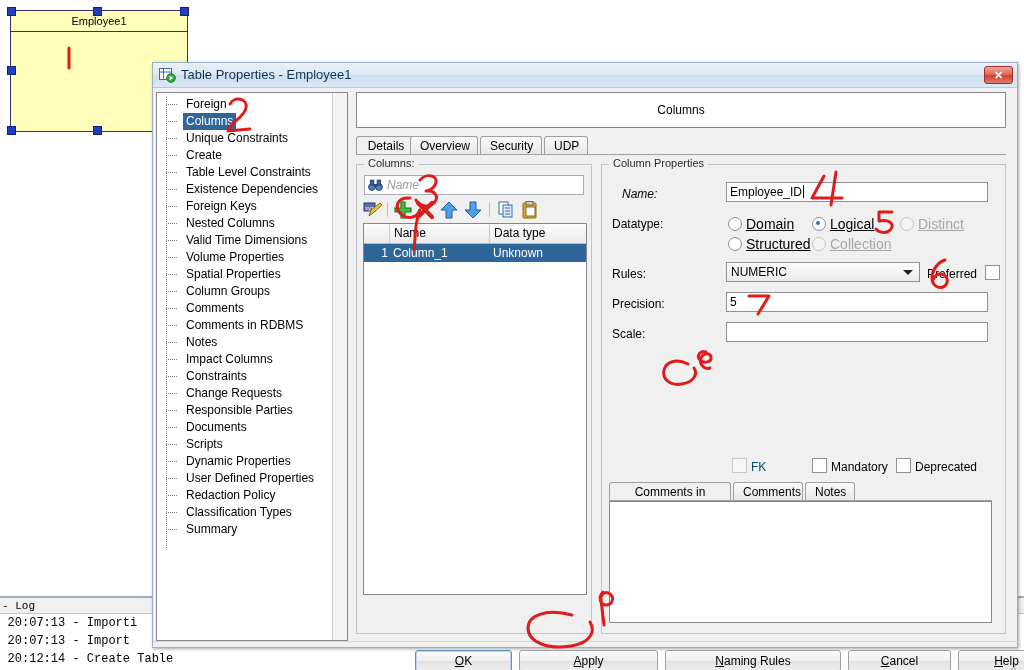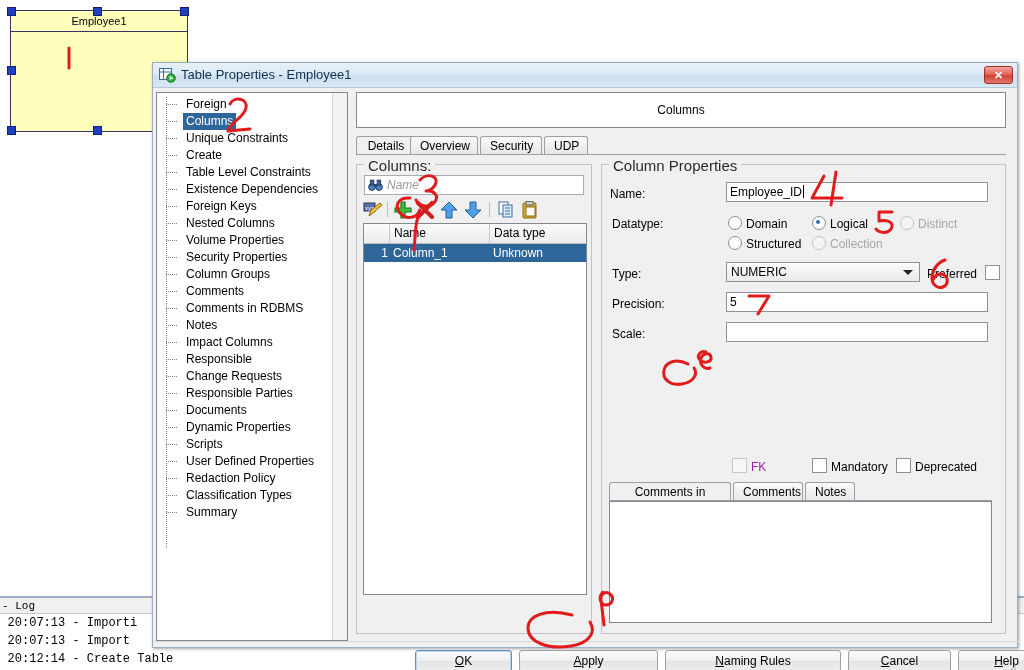--- a/index.html
+++ b/index.html
@@ -81,21 +81,21 @@
   .tab{
     position:absolute;top:0;height:19px;line-height:18px;padding:0 9px;font-size:12px;
     background:linear-gradient(to bottom,#fafafa,#e6e6e6);border:1px solid #9aa0a6;
     border-bottom:none;border-radius:3px 3px 0 0;box-sizing:border-box;cursor:pointer;
   }
   .tab.active{background:#f0f0f0;border-bottom:1px solid #f0f0f0;}
   #tabline{position:absolute;left:3px;top:62px;width:650px;height:1px;background:#9aa0a6;}
 
   
   .group{position:absolute;border:1px solid #bfc4c9;box-sizing:border-box;}
-  .group-label{position:absolute;top:-8px;left:7px;background:#f0f0f0;padding:0 4px;font-size:15px;color:#2a2a2a;}
+  .group-label{position:absolute;top:-8px;left:7px;background:#f0f0f0;padding:0 4px;font-size:11px;color:#2a2a2a;}
 
   #columns-group{left:3px;top:72px;width:236px;height:470px;}
   #colprops-group{left:248px;top:72px;width:405px;height:470px;}
 
   
   #search-row{
     position:absolute;left:7px;top:10px;width:220px;height:20px;background:#ffffff;
     border:1px solid #a8acb2;box-sizing:border-box;
   }
   #bino-icon{position:absolute;left:3px;top:2px;width:15px;height:14px;}
@@ -122,42 +122,42 @@
   .gc.name{width:100px;padding-left:3px;}
   .gc.dtype{width:96px;padding-left:3px;}
 
   
   .fld-label{position:absolute;font-size:12px;}
   .txtbox{
     position:absolute;background:#ffffff;border:1px solid #8d9196;box-sizing:border-box;
     height:20px;line-height:18px;font-size:12px;padding-left:3px;
   }
   .caret{display:inline-block;width:1px;height:13px;background:#000;vertical-align:-2px;margin-left:1px;}
-  .radio{position:absolute;font-size:12px;white-space:nowrap;}
+  .radio{position:absolute;font-size:14px;white-space:nowrap;text-decoration:underline;}
   .radio .dot{
     display:inline-block;width:12px;height:12px;border-radius:50%;
     border:1px solid #8d9196;background:radial-gradient(circle at 40% 35%,#ffffff 55%,#e6e6e6 100%);
     vertical-align:-2px;margin-right:4px;position:relative;
   }
   .radio.checked .dot:after{
     content:"";position:absolute;left:3px;top:3px;width:4px;height:4px;border-radius:50%;background:#2b6fb0;
   }
   .radio.disabled{color:#a6a6a6;}
   .radio.disabled .dot{border-color:#c4c4c4;background:#f4f4f4;}
   #type-select{
     position:absolute;height:20px;background:linear-gradient(to bottom,#fdfdfd,#e9eaec);
     border:1px solid #8d9196;box-sizing:border-box;font-size:12px;line-height:18px;padding-left:4px;cursor:pointer;
   }
   #type-arrow{position:absolute;right:6px;top:7px;width:0;height:0;border-left:5px solid transparent;border-right:5px solid transparent;border-top:5px solid #222;}
   .cbx{position:absolute;font-size:12px;white-space:nowrap;}
   .cbx .box{
     display:inline-block;width:13px;height:13px;border:1px solid #8d9196;background:#ffffff;
     vertical-align:-2px;margin-right:4px;
   }
-  .cbx.disabled{color:#a21caf;}
+  .cbx.disabled{color:#0c4a6e;}
   .cbx.disabled .box{border-color:#c8c8c8;background:#f6f6f6;}
 
   
   #low-tabs{position:absolute;left:7px;top:317px;width:390px;height:19px;}
   #low-tabline{position:absolute;left:7px;top:335px;width:383px;height:1px;background:#9aa0a6;}
   #comment-area{
     position:absolute;left:7px;top:336px;width:383px;height:122px;background:#ffffff;
     border:1px solid #828790;box-sizing:border-box;
   }
 
@@ -240,57 +240,60 @@
                 <line x1="1" y1="8.5" x2="12" y2="8.5" stroke="#808080" stroke-dasharray="1,1"></line>
               </svg></span><span class="lbl">Existence Dependencies</span></div>
           <div class="tree-item"><span class="dash"><svg width="14" height="17" viewBox="0 0 14 17">
                 <line x1="1" y1="8.5" x2="12" y2="8.5" stroke="#808080" stroke-dasharray="1,1"></line>
               </svg></span><span class="lbl">Foreign Keys</span></div>
           <div class="tree-item"><span class="dash"><svg width="14" height="17" viewBox="0 0 14 17">
                 <line x1="1" y1="8.5" x2="12" y2="8.5" stroke="#808080" stroke-dasharray="1,1"></line>
               </svg></span><span class="lbl">Nested Columns</span></div>
           <div class="tree-item"><span class="dash"><svg width="14" height="17" viewBox="0 0 14 17">
                 <line x1="1" y1="8.5" x2="12" y2="8.5" stroke="#808080" stroke-dasharray="1,1"></line>
+              </svg></span><span class="lbl">Valid Time Dimensions</span></div>
+          <div class="tree-item"><span class="dash"><svg width="14" height="17" viewBox="0 0 14 17">
+                <line x1="1" y1="8.5" x2="12" y2="8.5" stroke="#808080" stroke-dasharray="1,1"></line>
               </svg></span><span class="lbl">Volume Properties</span></div>
           <div class="tree-item"><span class="dash"><svg width="14" height="17" viewBox="0 0 14 17">
                 <line x1="1" y1="8.5" x2="12" y2="8.5" stroke="#808080" stroke-dasharray="1,1"></line>
-              </svg></span><span class="lbl">Security Properties</span></div>
+              </svg></span><span class="lbl">Spatial Properties</span></div>
           <div class="tree-item"><span class="dash"><svg width="14" height="17" viewBox="0 0 14 17">
                 <line x1="1" y1="8.5" x2="12" y2="8.5" stroke="#808080" stroke-dasharray="1,1"></line>
               </svg></span><span class="lbl">Column Groups</span></div>
           <div class="tree-item"><span class="dash"><svg width="14" height="17" viewBox="0 0 14 17">
                 <line x1="1" y1="8.5" x2="12" y2="8.5" stroke="#808080" stroke-dasharray="1,1"></line>
               </svg></span><span class="lbl">Comments</span></div>
           <div class="tree-item"><span class="dash"><svg width="14" height="17" viewBox="0 0 14 17">
                 <line x1="1" y1="8.5" x2="12" y2="8.5" stroke="#808080" stroke-dasharray="1,1"></line>
               </svg></span><span class="lbl">Comments in RDBMS</span></div>
           <div class="tree-item"><span class="dash"><svg width="14" height="17" viewBox="0 0 14 17">
                 <line x1="1" y1="8.5" x2="12" y2="8.5" stroke="#808080" stroke-dasharray="1,1"></line>
               </svg></span><span class="lbl">Notes</span></div>
           <div class="tree-item"><span class="dash"><svg width="14" height="17" viewBox="0 0 14 17">
                 <line x1="1" y1="8.5" x2="12" y2="8.5" stroke="#808080" stroke-dasharray="1,1"></line>
               </svg></span><span class="lbl">Impact Columns</span></div>
           <div class="tree-item"><span class="dash"><svg width="14" height="17" viewBox="0 0 14 17">
                 <line x1="1" y1="8.5" x2="12" y2="8.5" stroke="#808080" stroke-dasharray="1,1"></line>
-              </svg></span><span class="lbl">Responsible</span></div>
+              </svg></span><span class="lbl">Constraints</span></div>
           <div class="tree-item"><span class="dash"><svg width="14" height="17" viewBox="0 0 14 17">
                 <line x1="1" y1="8.5" x2="12" y2="8.5" stroke="#808080" stroke-dasharray="1,1"></line>
               </svg></span><span class="lbl">Change Requests</span></div>
           <div class="tree-item"><span class="dash"><svg width="14" height="17" viewBox="0 0 14 17">
                 <line x1="1" y1="8.5" x2="12" y2="8.5" stroke="#808080" stroke-dasharray="1,1"></line>
               </svg></span><span class="lbl">Responsible Parties</span></div>
           <div class="tree-item"><span class="dash"><svg width="14" height="17" viewBox="0 0 14 17">
                 <line x1="1" y1="8.5" x2="12" y2="8.5" stroke="#808080" stroke-dasharray="1,1"></line>
               </svg></span><span class="lbl">Documents</span></div>
           <div class="tree-item"><span class="dash"><svg width="14" height="17" viewBox="0 0 14 17">
                 <line x1="1" y1="8.5" x2="12" y2="8.5" stroke="#808080" stroke-dasharray="1,1"></line>
+              </svg></span><span class="lbl">Scripts</span></div>
+          <div class="tree-item"><span class="dash"><svg width="14" height="17" viewBox="0 0 14 17">
+                <line x1="1" y1="8.5" x2="12" y2="8.5" stroke="#808080" stroke-dasharray="1,1"></line>
               </svg></span><span class="lbl">Dynamic Properties</span></div>
-          <div class="tree-item"><span class="dash"><svg width="14" height="17" viewBox="0 0 14 17">
-                <line x1="1" y1="8.5" x2="12" y2="8.5" stroke="#808080" stroke-dasharray="1,1"></line>
-              </svg></span><span class="lbl">Scripts</span></div>
           <div class="tree-item"><span class="dash"><svg width="14" height="17" viewBox="0 0 14 17">
                 <line x1="1" y1="8.5" x2="12" y2="8.5" stroke="#808080" stroke-dasharray="1,1"></line>
               </svg></span><span class="lbl">User Defined Properties</span></div>
           <div class="tree-item"><span class="dash"><svg width="14" height="17" viewBox="0 0 14 17">
                 <line x1="1" y1="8.5" x2="12" y2="8.5" stroke="#808080" stroke-dasharray="1,1"></line>
               </svg></span><span class="lbl">Redaction Policy</span></div>
           <div class="tree-item"><span class="dash"><svg width="14" height="17" viewBox="0 0 14 17">
                 <line x1="1" y1="8.5" x2="12" y2="8.5" stroke="#808080" stroke-dasharray="1,1"></line>
               </svg></span><span class="lbl">Classification Types</span></div>
           <div class="tree-item"><span class="dash"><svg width="14" height="17" viewBox="0 0 14 17">
@@ -385,33 +388,33 @@
             <div class="gc num">1</div>
             <div class="gc name">Column_1</div>
             <div class="gc dtype">Unknown</div>
           </div>
         </div>
       </div>
 
       <div class="group" id="colprops-group">
         <span class="group-label">Column Properties</span>
 
-        <span class="fld-label" style="left:8px;top:22px;">Name:</span>
+        <span class="fld-label" style="left:20px;top:22px;font-style:italic;">Name:</span>
         <div class="txtbox" style="left:124px;top:17px;width:262px;">
           <span>Employee_ID</span><span class="caret"></span>
         </div>
 
         <span class="fld-label" style="left:10px;top:52px;">Datatype:</span>
         <span class="radio" style="left:126px;top:51px;"><span class="dot"></span><span>Domain</span></span>
         <span class="radio checked" style="left:210px;top:51px;"><span class="dot"></span><span>Logical</span></span>
         <span class="radio disabled" style="left:298px;top:51px;"><span class="dot"></span><span>Distinct</span></span>
         <span class="radio" style="left:126px;top:71px;"><span class="dot"></span><span>Structured</span></span>
         <span class="radio disabled" style="left:210px;top:71px;"><span class="dot"></span><span>Collection</span></span>
 
-        <span class="fld-label" style="left:10px;top:102px;">Type:</span>
+        <span class="fld-label" style="left:10px;top:102px;">Rules:</span>
         <div id="type-select" style="left:124px;top:97px;width:194px;">
           <span>NUMERIC</span>
           <span id="type-arrow"></span>
         </div>
         <span class="cbx" style="left:325px;top:100px;">
           <span>Preferred</span>
           <span class="box" style="margin-left:5px;margin-right:0;"></span>
         </span>
 
         <span class="fld-label" style="left:10px;top:132px;">Precision:</span>

